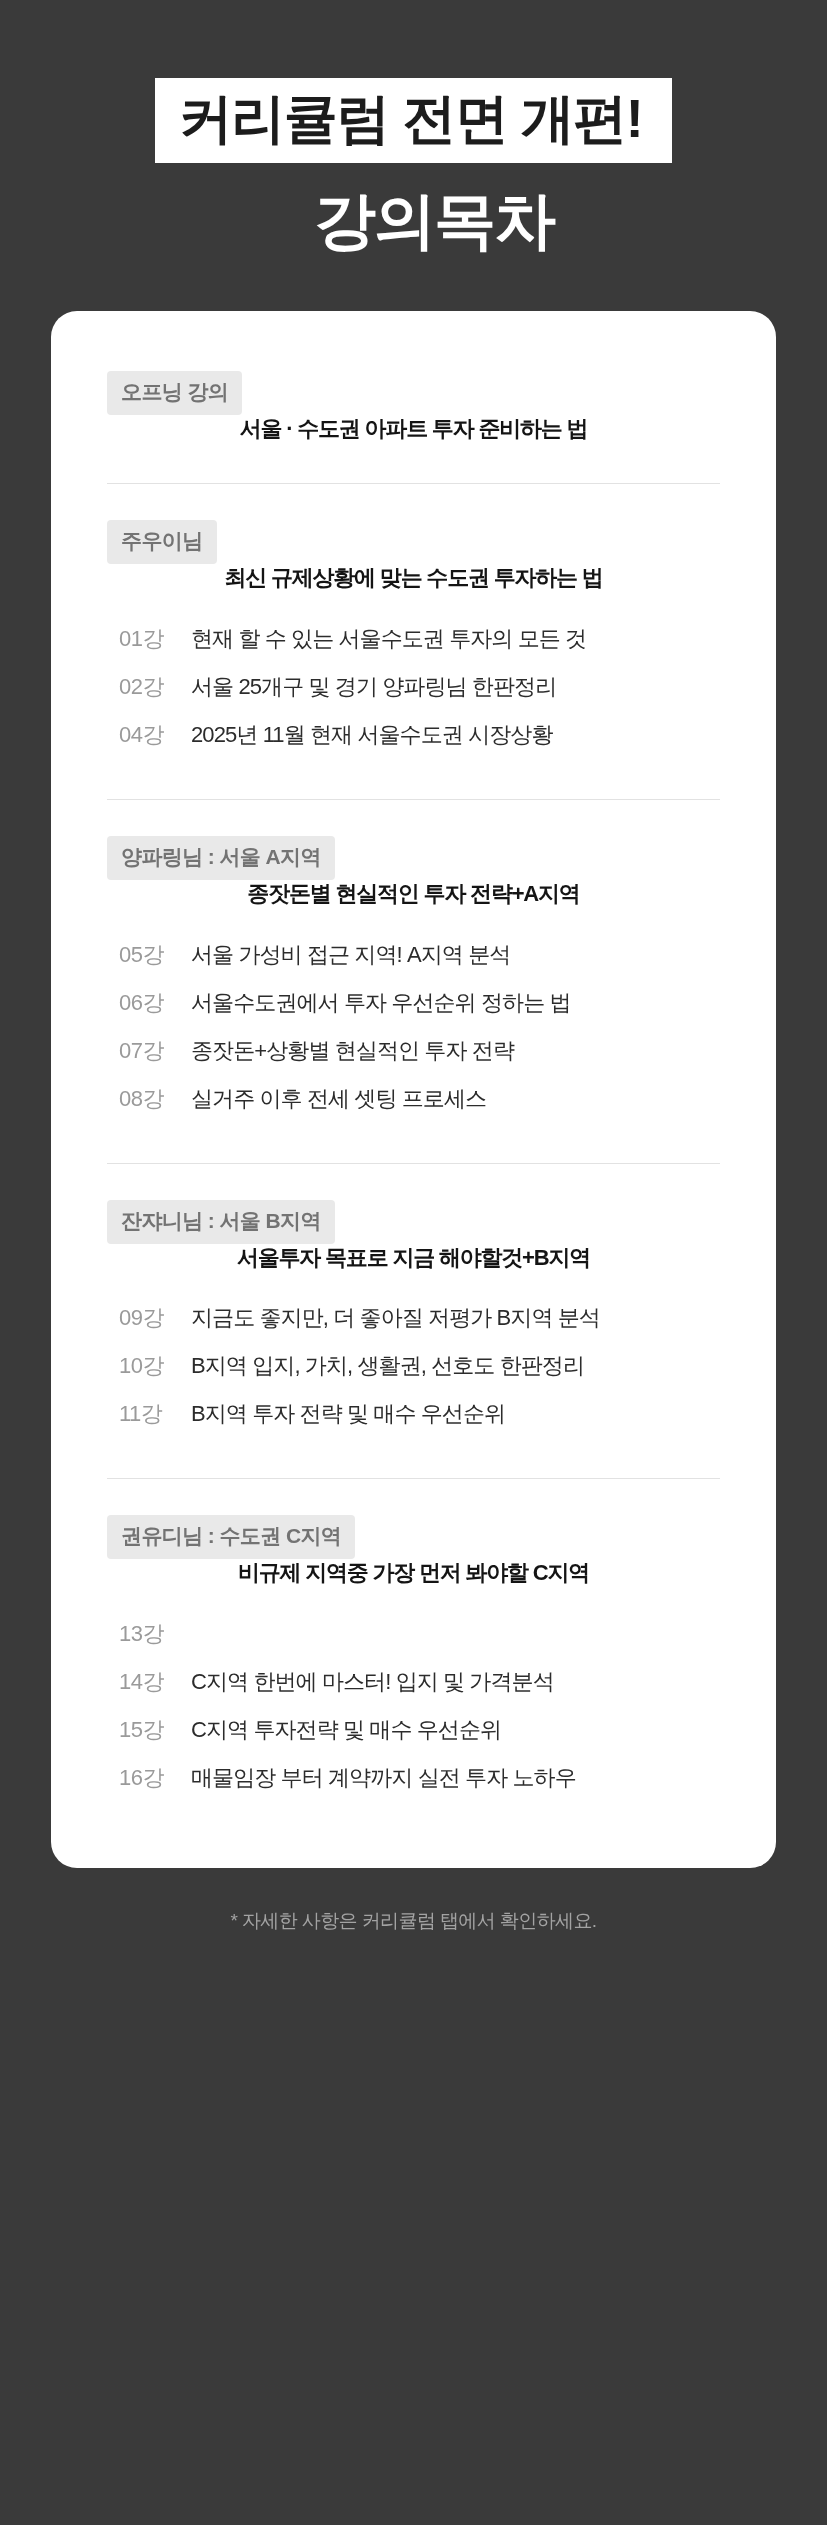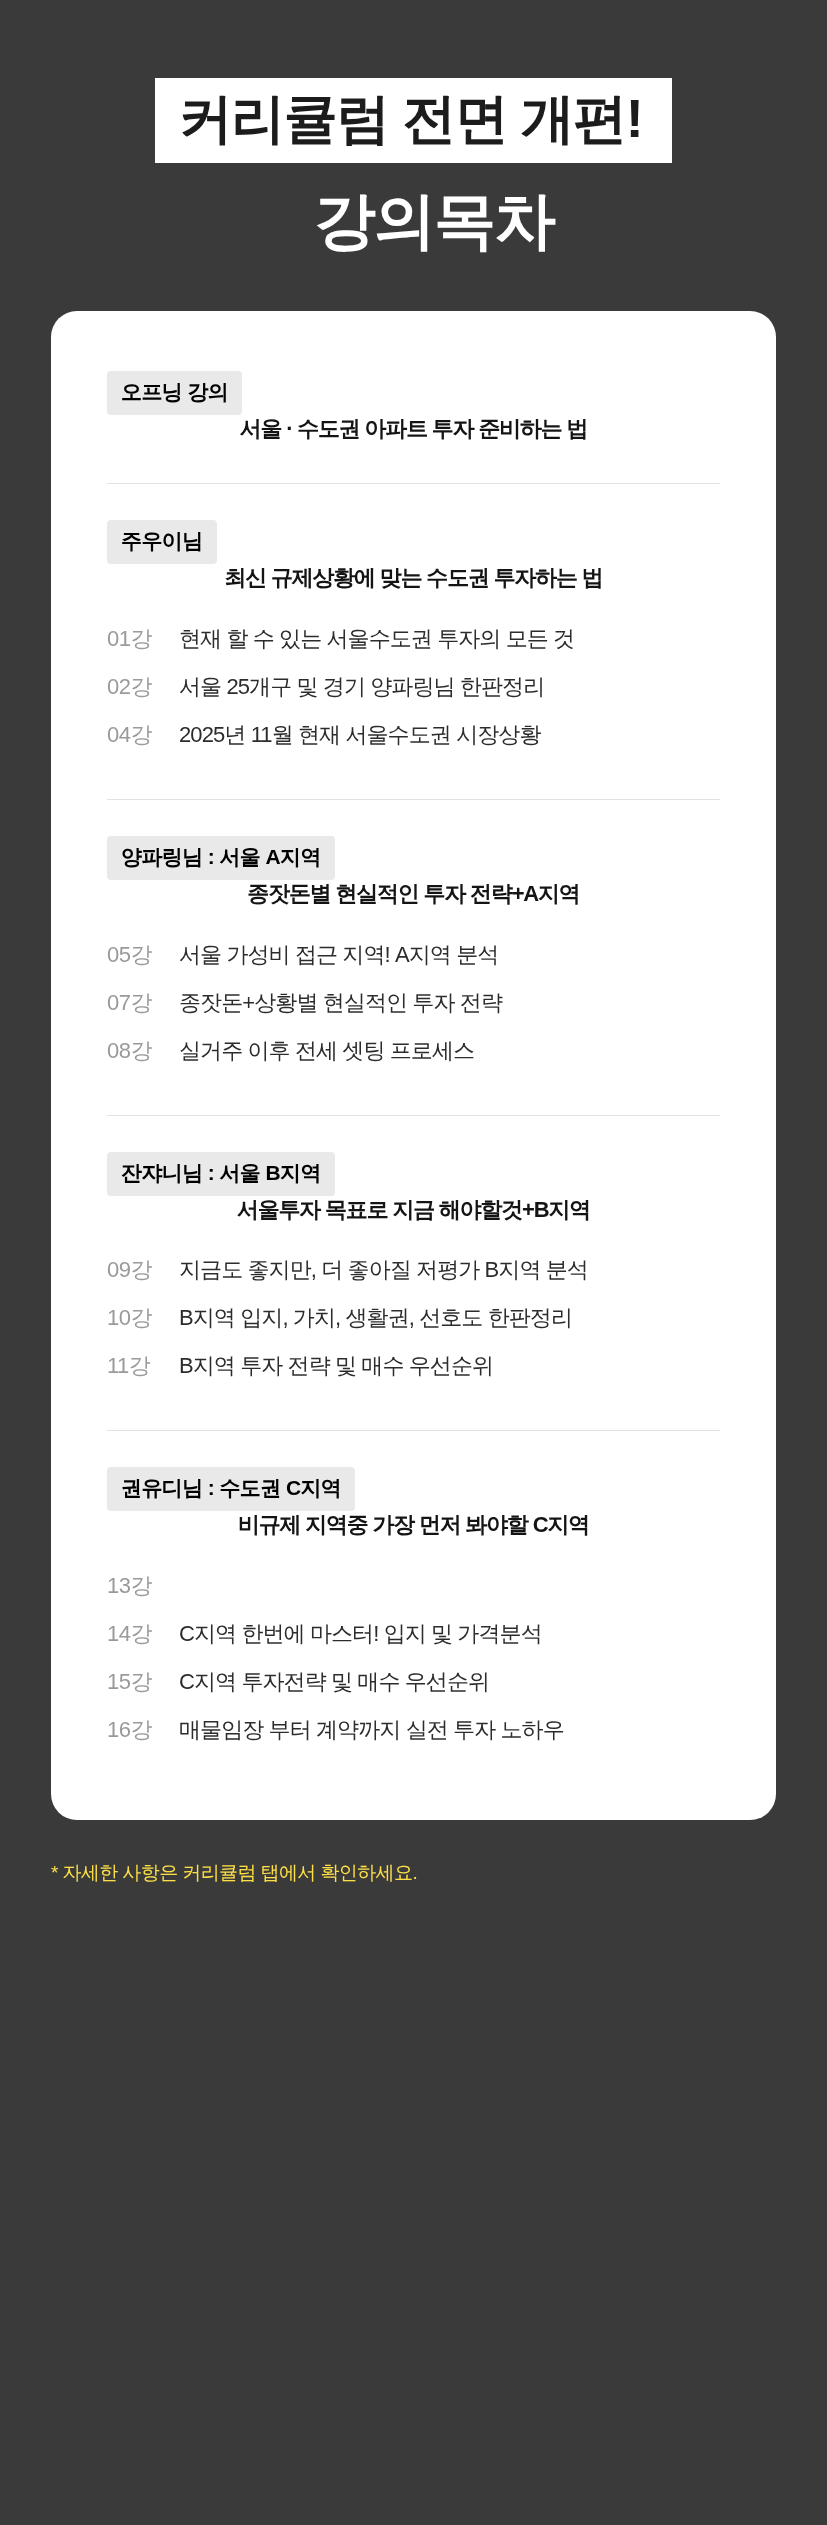--- a/index.html
+++ b/index.html
@@ -48,38 +48,38 @@
     width: 725px;
     margin-top: 56px;
     background: #ffffff;
     border-radius: 26px;
     padding: 60px 56px 66px 56px;
   }
 
   .tag {
     display: inline-block;
     background: #e9e9e9;
-    color: #000000;
+    color: #737373;
     font-size: 21px;
     font-weight: 700;
     letter-spacing: -0.6px;
     padding: 7px 14px 9px 14px;
     border-radius: 4px;
   }
   .sec-title {
     margin-top: 0;
     color: #141414;
     font-size: 22px;
     font-weight: 700;
     letter-spacing: -1.2px;
     line-height: 1.3;
     text-align: center;
   }
 
-  .lessons { margin-top: 22px; }
+  .lessons { margin-top: 22px; margin-left: 12px; }
   .lesson {
     display: flex;
     align-items: baseline;
     padding: 9px 0;
   }
   .lesson .no {
     color: #9a9a9a;
     font-size: 22px;
     font-weight: 400;
     letter-spacing: -0.5px;
@@ -96,21 +96,22 @@
 
   .divider {
     height: 1px;
     background: #e2e2e2;
     margin: 40px 0 36px 0;
   }
   .opening .sec-title { margin-bottom: 0; }
 
   .footnote {
     width: 725px;
-    color: #fde047;
+    text-align: center;
+    color: #a3a3a3;
     font-size: 19px;
     letter-spacing: -0.6px;
     padding: 40px 0 60px 0;
   }
 </style>
 </head>
 <body>
 
 <div class="header">
   <div class="badge-title">커리큘럼 전면 개편!</div>
@@ -133,20 +134,24 @@
           <div class="lesson">
             <span class="no">04강</span>
             <span class="txt">2025년 11월 현재 서울수도권 시장상황</span>
           </div>
         </div></div>
       <div class="divider"></div>
       <div class="section"><div class="tag">양파링님 : 서울 A지역</div><div class="sec-title">종잣돈별 현실적인 투자 전략+A지역</div><div class="lessons">
           <div class="lesson">
             <span class="no">05강</span>
             <span class="txt">서울 가성비 접근 지역! A지역 분석</span>
+          </div>
+          <div class="lesson">
+            <span class="no">06강</span>
+            <span class="txt">서울수도권에서 투자 우선순위 정하는 법</span>
           </div>
           <div class="lesson">
             <span class="no">07강</span>
             <span class="txt">종잣돈+상황별 현실적인 투자 전략</span>
           </div>
           <div class="lesson">
             <span class="no">08강</span>
             <span class="txt">실거주 이후 전세 셋팅 프로세스</span>
           </div>
         </div></div>

